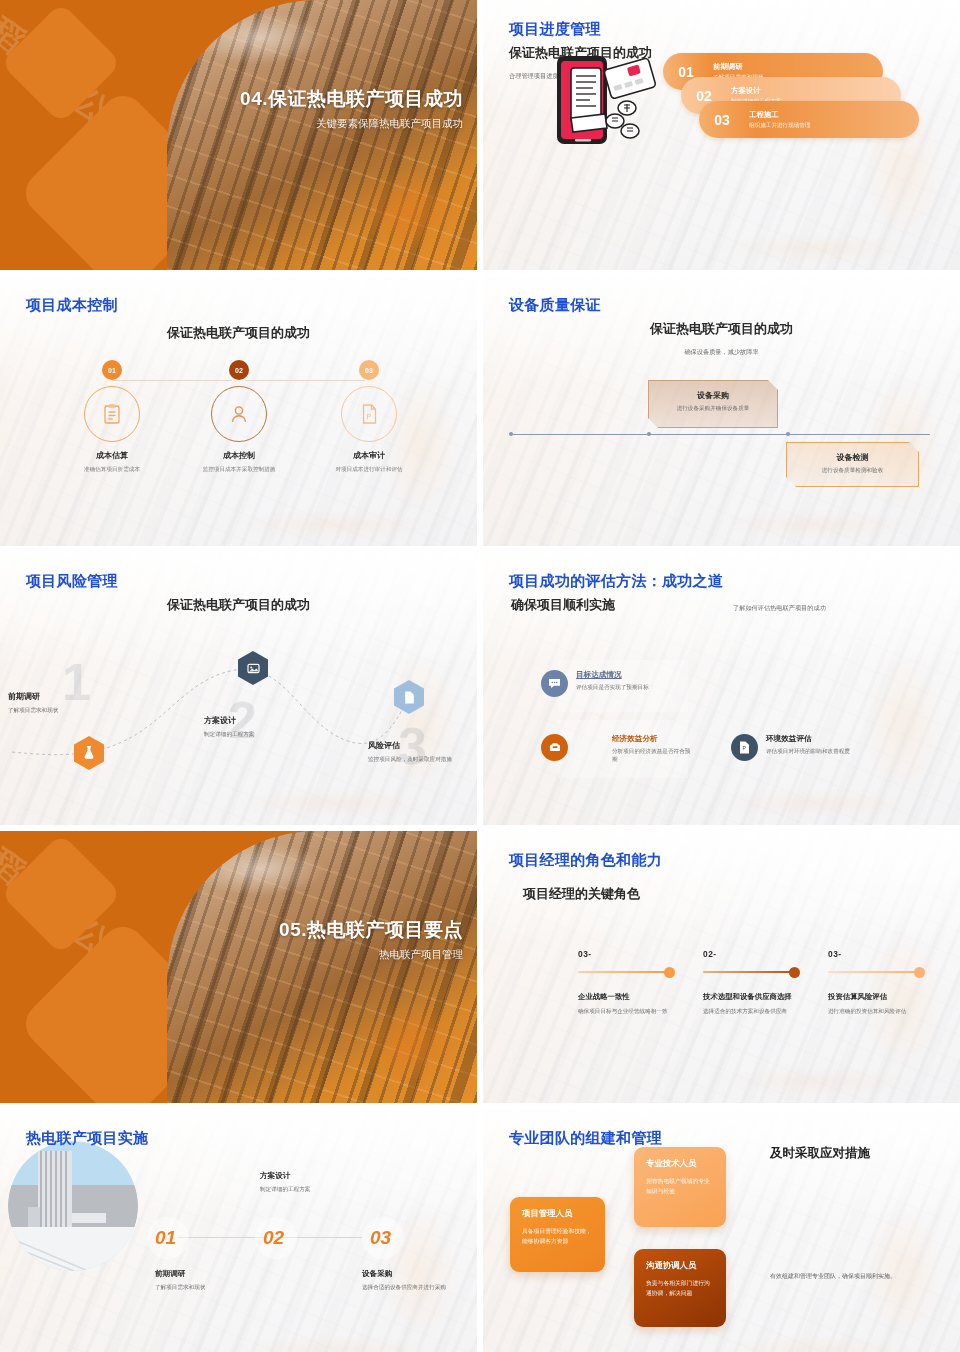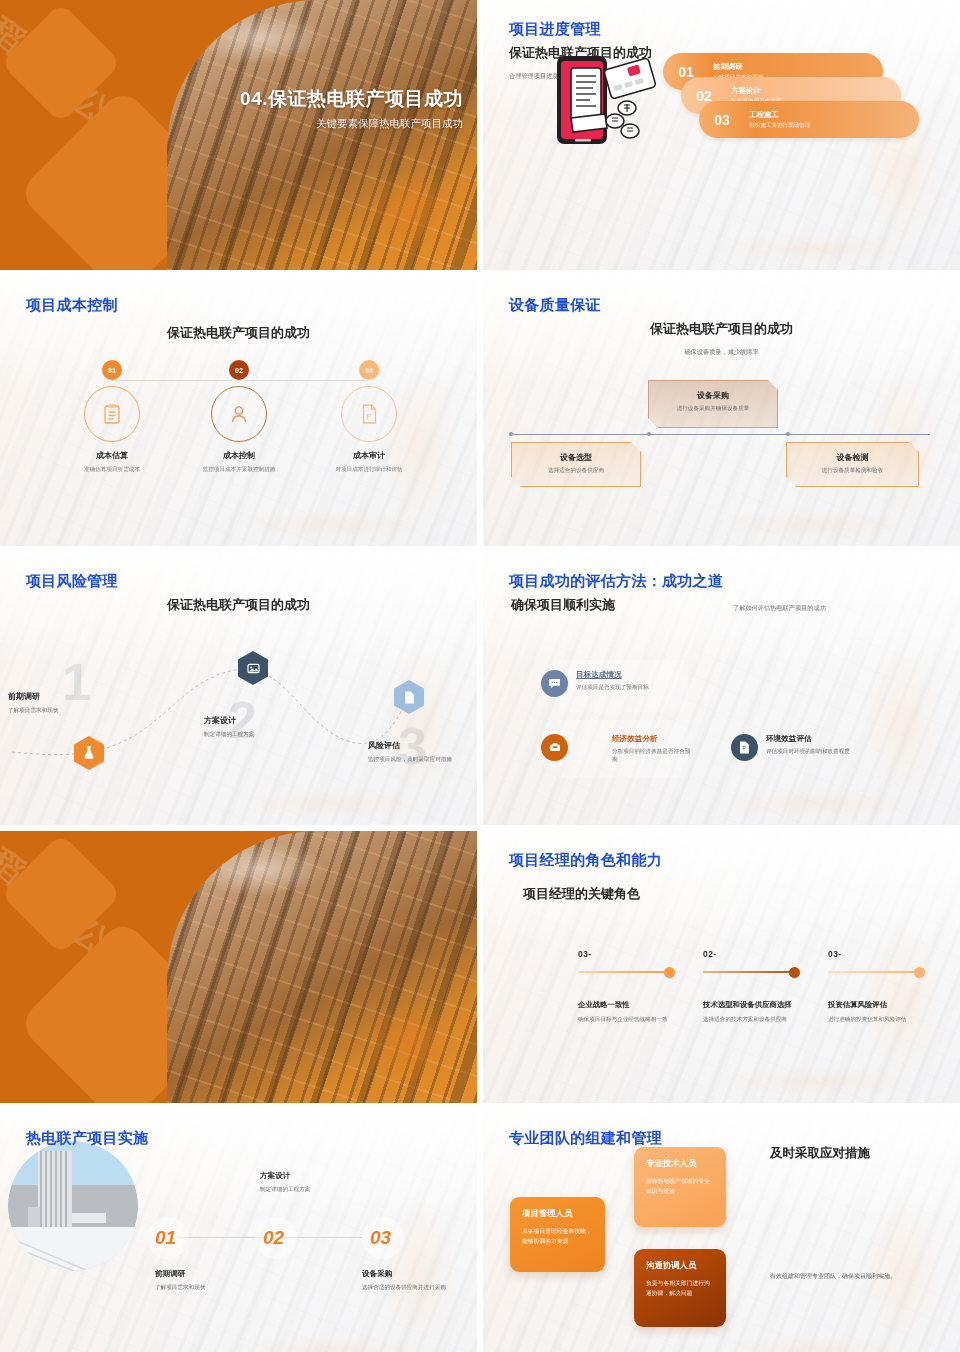--- a/index.html
+++ b/index.html
@@ -180,21 +180,21 @@
   .evalpanel { position:absolute; background: rgba(255,255,255,.30); z-index:4; }
 
   
   .rolecol { position:absolute; width: 128px; z-index:5; }
   .rolecol .rn { font-size: 8.4px; font-weight: 800; color:#2b2b2b; letter-spacing: .5px; }
   .rolecol .bar { position:relative; height: 2px; margin-top: 12px; width: 92px; }
   .rolecol .bar i { position:absolute; inset:0; border-radius:2px; }
   .rolecol .bar b {
     position:absolute; right:-5px; top:-4px; width:11px; height:11px; border-radius:50%;
   }
-  .rolecol .rh { margin-top: 27px; font-size: 7.4px; font-weight: 800; color:#2b2b2b; }
+  .rolecol .rh { margin-top: 19px; font-size: 7.4px; font-weight: 800; color:#2b2b2b; }
   .rolecol .rd { margin-top: 5px; font-size: 5.6px; color:#6f6f6f; line-height:1.6; }
 
   
   .implcircle { position:absolute; width: 42px; height:42px; border-radius:50%; background: rgba(255,255,255,.45); z-index:4; }
   .implnum { position:absolute; z-index:6; font-size: 19px; font-weight: 800; font-style: italic; color:#f07f22; }
   .implline { position:absolute; height:1px; background:#d6d6d8; z-index:4; }
   .impllbl { position:absolute; z-index:6; width: 110px; }
   .impllbl .h { font-size: 7.6px; font-weight: 800; color:#2b2b2b; }
   .impllbl .d { font-size: 5.6px; color:#6f6f6f; margin-top:4px; line-height:1.5; }
   .bldg { position:absolute; left:8px; top:32px; width:130px; height:130px; border-radius:50%; overflow:hidden; z-index:4; }
@@ -358,24 +358,20 @@
     <div class="axis" style="left:27px; top:158px; width:420px;"></div>
     <div class="axisdot" style="left:26px; top:156px;"></div>
     <div class="axisdot" style="left:164px; top:156px;"></div>
     <div class="axisdot" style="left:303px; top:156px;"></div>
 
     <div class="chev" style="left:165px; top:104px; width:130px; height:48px; background:linear-gradient(180deg, rgba(213,176,150,.62), rgba(226,200,178,.45)); border-color:#cba07e;">
       <div class="h">设备采购</div>
       <div class="d">进行设备采购并确保设备质量</div>
     </div>
 
-    <div class="chev" style="left:28px; top:166px; width:130px; height:45px;">
-      <div class="h">设备选型</div>
-      <div class="d">选择适合的设备供应商</div>
-    </div>
 
     <div class="chev" style="left:303px; top:166px; width:133px; height:45px;">
       <div class="h">设备检测</div>
       <div class="d">进行设备质量检测和验收</div>
     </div>
   </div>
 
   <div class="slide">
     <div class="photo right-warm"></div>
     <div class="veil"></div>
@@ -481,20 +477,24 @@
     </div>
   </div>
 
   <div class="slide sec">
     <div class="wm">稻壳办公</div>
     <div class="diamond d1"></div>
     <div class="diamond d2"></div>
     <div class="shot">
         <div class="img"></div>
       </div>
+    <div class="sec-text">
+      <div class="sec-title">05.热电联产项目要点</div>
+      <div class="sec-sub">热电联产项目管理</div>
+    </div>
   </div>
 
   <div class="slide">
     <div class="photo right-warm"></div>
     <div class="veil"></div>
     <div class="topglow"></div>
 
     <div class="ctitle">项目经理的角色和能力</div>
     <div class="csub" style="left:40px; top:54px;">项目经理的关键角色</div>
 

